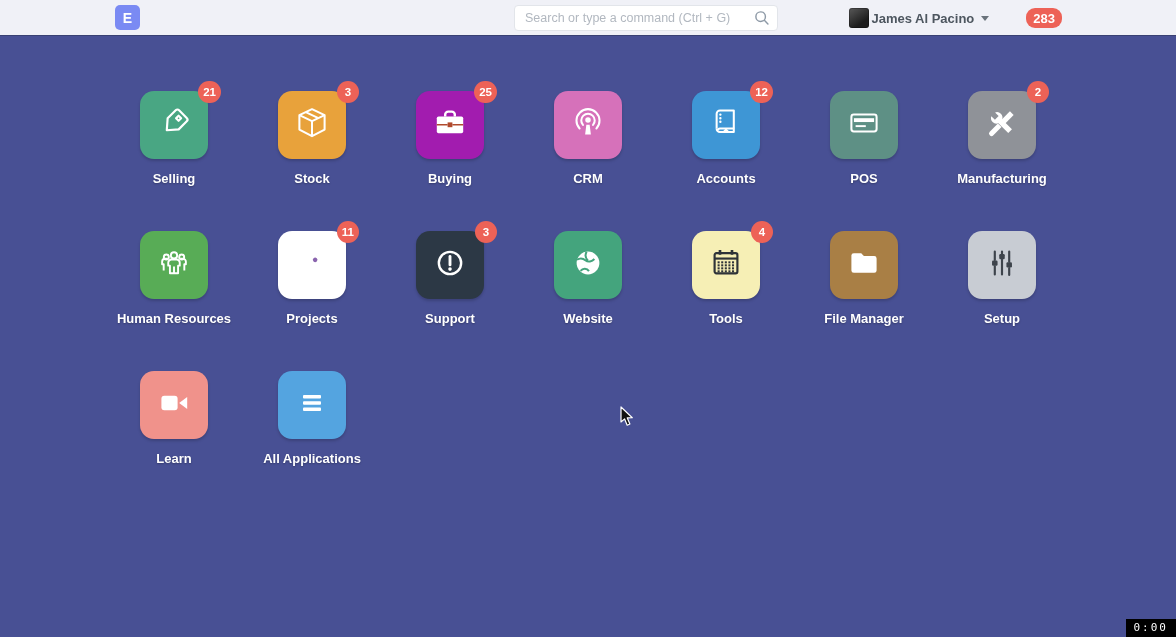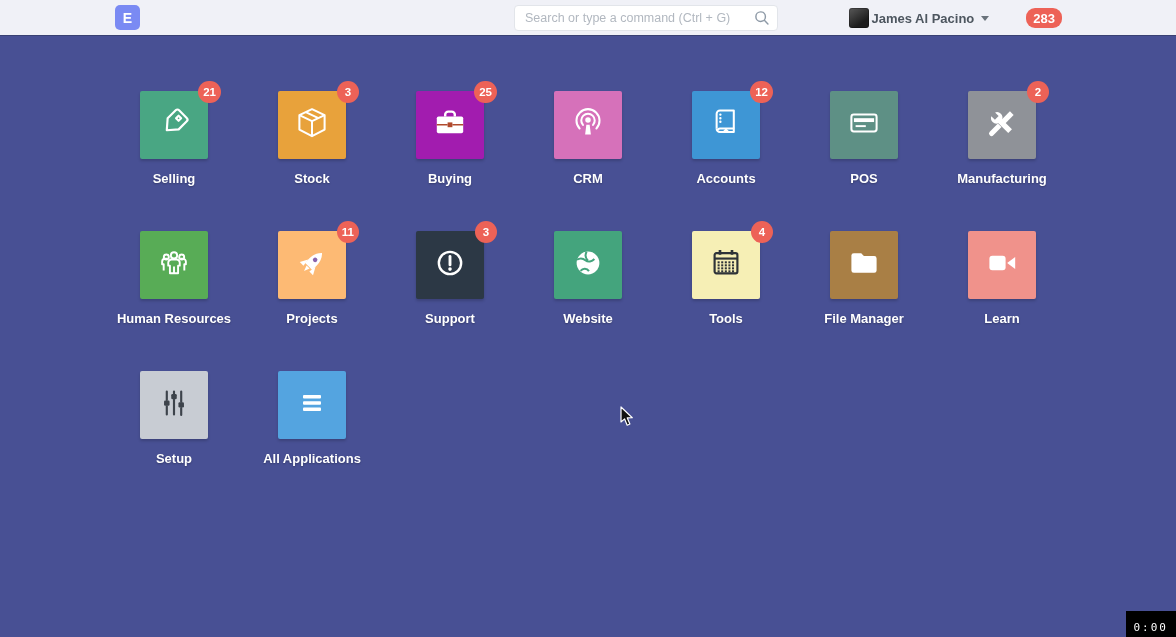--- a/index.html
+++ b/index.html
@@ -66,21 +66,21 @@
     cursor: pointer;
   }
 
   
   .app-grid {
     position: absolute; left: 105px; top: 91px; width: 966px;
     display: flex; flex-wrap: wrap;
   }
   .cell { width: 138px; height: 140px; text-align: center; cursor: pointer; }
   .tile {
-    width: 68px; height: 68px; border-radius: 2px;
+    width: 68px; height: 68px; border-radius: 14px;
     margin: 0 auto; position: relative;
     display: flex; align-items: center; justify-content: center;
     box-shadow: 0 2px 3px rgba(0,0,0,0.18);
   }
   .tile svg { width: 36px; height: 36px; }
   .badge {
     position: absolute; top: -10px; right: -13px;
     min-width: 22px; height: 22px; border-radius: 11px;
     background: #ed6257; color: #fff;
     font-size: 11.5px; font-weight: bold; line-height: 22px;
@@ -92,21 +92,21 @@
     text-shadow: 0 1px 2px rgba(0,0,0,0.28);
     white-space: nowrap;
   }
 
   
   .rec-timer {
     position: absolute; right: 0; bottom: 0;
     background: #000; color: #fff;
     font-family: "DejaVu Sans Mono", monospace;
     font-size: 11px; letter-spacing: 2px;
-    padding: 10px 8px 3px 8px;
+    padding: 2px 8px 3px 8px;
   }
   .cursor { position: absolute; left: 620px; top: 406px; pointer-events: none; }
 </style>
 </head>
 <body style="background: rgb(72, 80, 148);">
 
 <div class="topbar" style="background: rgb(240, 241, 247);">
   <div class="logo-btn" style="background: rgb(122, 138, 243);">E</div>
 
   <div class="search-wrap">
@@ -229,21 +229,21 @@
             <path d="M23.6 21.3 v-5.2 h1.3 v-2.2 a2.4 2.4 0 0 0 -2.4-2.4 h-2.2"></path>
             <circle cx="15" cy="8.7" r="2.6"></circle>
             <path d="M11.6 23.5 v-6.3 h-1.4 v-2.4 a2.7 2.7 0 0 1 2.7-2.7 h4.2 a2.7 2.7 0 0 1 2.7 2.7 v2.4 h-1.4 v6.3 z"></path>
             <path d="M15 18 v5.5"></path>
           </svg></span>
     </div>
     <div class="app-label">Human Resources</div>
   </div>
 
   <div class="cell">
-    <div class="tile" style="background: #fdba74;">
+    <div class="tile" style="background: #ffffff;">
       <span class="badge" style="background: rgb(237, 98, 87);">11</span>
       <span class="icon"><svg viewBox="0 0 30 30">
             <g transform="rotate(45 15 15)" fill="#ffffff">
               <path d="M15 3.2 c2.9 2.7 4.3 6.5 4.3 10.5 V19 H10.7 v-5.3 c0-4 1.4-7.8 4.3-10.5 z"></path>
               <circle cx="15" cy="11.3" r="1.9" fill="#8a64ae"></circle>
               <path d="M10.7 15.2 L7.2 21.6 H11.5 z"></path>
               <path d="M19.3 15.2 L22.8 21.6 H18.5 z"></path>
               <path d="M13.2 19.6 h3.6 L15 24.4 z"></path>
             </g>
           </svg></span>
@@ -312,46 +312,46 @@
     <div class="tile" style="background: rgb(169, 127, 69);">
 
       <span class="icon"><svg viewBox="0 0 30 30">
             <path d="M4.5 8.8 a2 2 0 0 1 2-2 h6.2 l2.2 2.4 h8.6 a2 2 0 0 1 2 2 v10 a2 2 0 0 1 -2 2 H6.5 a2 2 0 0 1 -2-2 z" fill="#ffffff"></path>
           </svg></span>
     </div>
     <div class="app-label">File Manager</div>
   </div>
 
   <div class="cell">
-    <div class="tile" style="background: rgb(240, 146, 139);">
-
-      <span class="icon"><svg viewBox="0 0 30 30" fill="#ffffff">
-            <rect x="4.5" y="9" width="13.5" height="12" rx="2.5"></rect>
-            <path d="M19.3 15 l6.7-4.9 v9.8 z"></path>
-          </svg></span>
-    </div>
-    <div class="app-label">Learn</div>
-  </div>
-
-  <div class="cell">
     <div class="tile" style="background: rgb(200, 204, 211);">
 
       <span class="icon"><svg viewBox="0 0 30 30" stroke="#3d434b" stroke-width="1.8" stroke-linecap="round" fill="none">
             <path d="M9 5.5 v7 M9 17.8 v6.7 M15 5.5 v1.7 M15 12.3 v12.2 M21 5.5 v8.5 M21 19.3 v5.7"></path>
             <g fill="#3d434b" stroke="none">
               <rect x="6.7" y="12.9" width="4.6" height="4.3" rx="1"></rect>
               <rect x="12.7" y="7.6" width="4.6" height="4.3" rx="1"></rect>
               <rect x="18.7" y="14.4" width="4.6" height="4.3" rx="1"></rect>
             </g>
           </svg></span>
     </div>
     <div class="app-label">Setup</div>
   </div>
 
   <div class="cell">
+    <div class="tile" style="background: rgb(240, 146, 139);">
+
+      <span class="icon"><svg viewBox="0 0 30 30" fill="#ffffff">
+            <rect x="4.5" y="9" width="13.5" height="12" rx="2.5"></rect>
+            <path d="M19.3 15 l6.7-4.9 v9.8 z"></path>
+          </svg></span>
+    </div>
+    <div class="app-label">Learn</div>
+  </div>
+
+  <div class="cell">
     <div class="tile" style="background: rgb(84, 164, 224);">
 
       <span class="icon"><svg viewBox="0 0 30 30" fill="#ffffff">
             <rect x="7.5" y="8.3" width="15" height="3" rx="0.8"></rect>
             <rect x="7.5" y="13.5" width="15" height="3" rx="0.8"></rect>
             <rect x="7.5" y="18.7" width="15" height="3" rx="0.8"></rect>
           </svg></span>
     </div>
     <div class="app-label">All Applications</div>
   </div>

